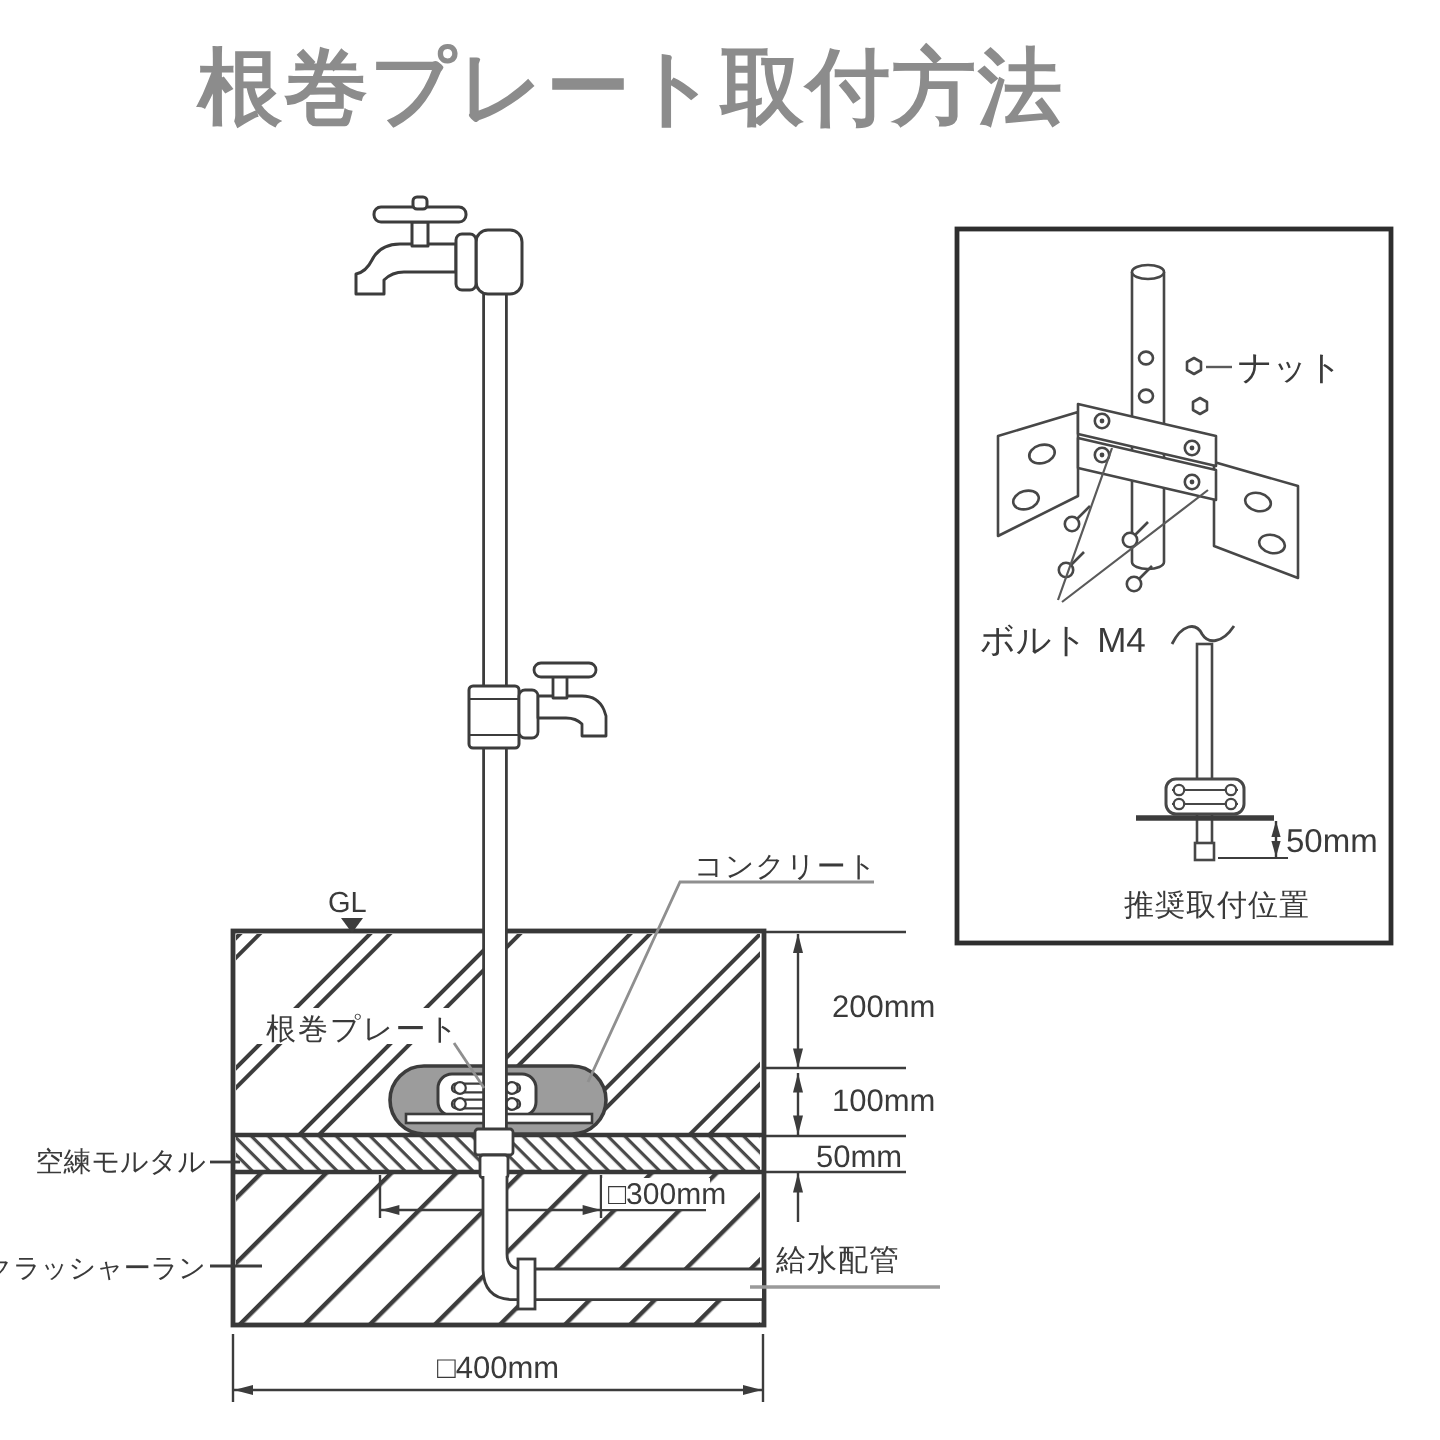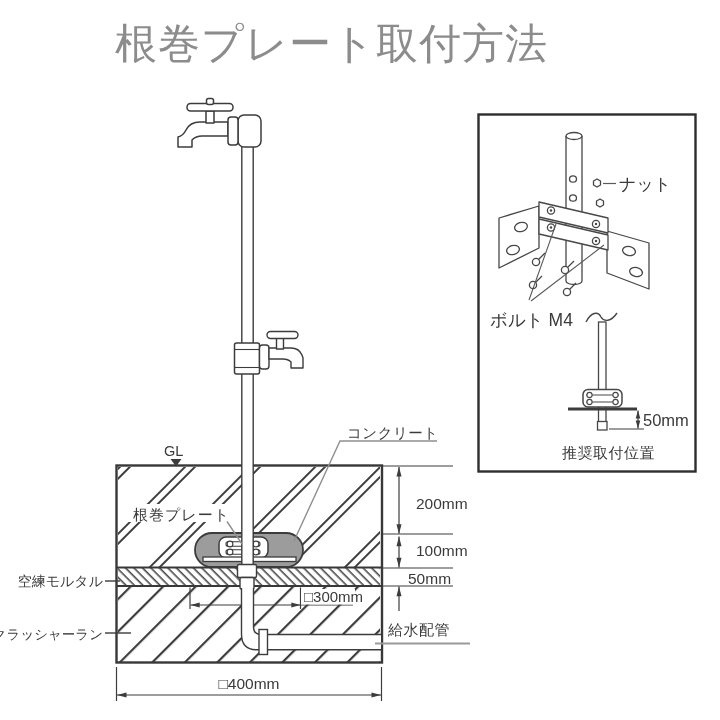--- a/index.html
+++ b/index.html
@@ -1,19 +1,19 @@
 <!DOCTYPE html>
 <html><head>
 <meta charset="utf-8">
 <style>
   html,body{margin:0;padding:0;background:#ffffff;}
   #page{position:relative;width:720px;height:720px;background:#ffffff;overflow:hidden;
         font-family:"Liberation Sans","DejaVu Sans",sans-serif;}
-  #title{position:absolute;top:16px;left:16px;width:631px;text-align:center;
-         font-size:42px;letter-spacing:1px;color:#8c8c8c;font-weight:400;}
+  #title{position:absolute;top:16px;left:0;width:631px;text-align:center;
+         font-size:42px;letter-spacing:1px;color:#8c8c8c;font-weight:700;}
   svg text{font-family:"Liberation Sans","DejaVu Sans",sans-serif;fill:#3a3a3a;}
   .dimtxt{font-size:15.5px;}
   .lbl{font-size:14.5px;}
 </style>
 </head>
 <body>
 
 <div id="page">
   <div id="title">根巻プレート取付方法</div>
 

